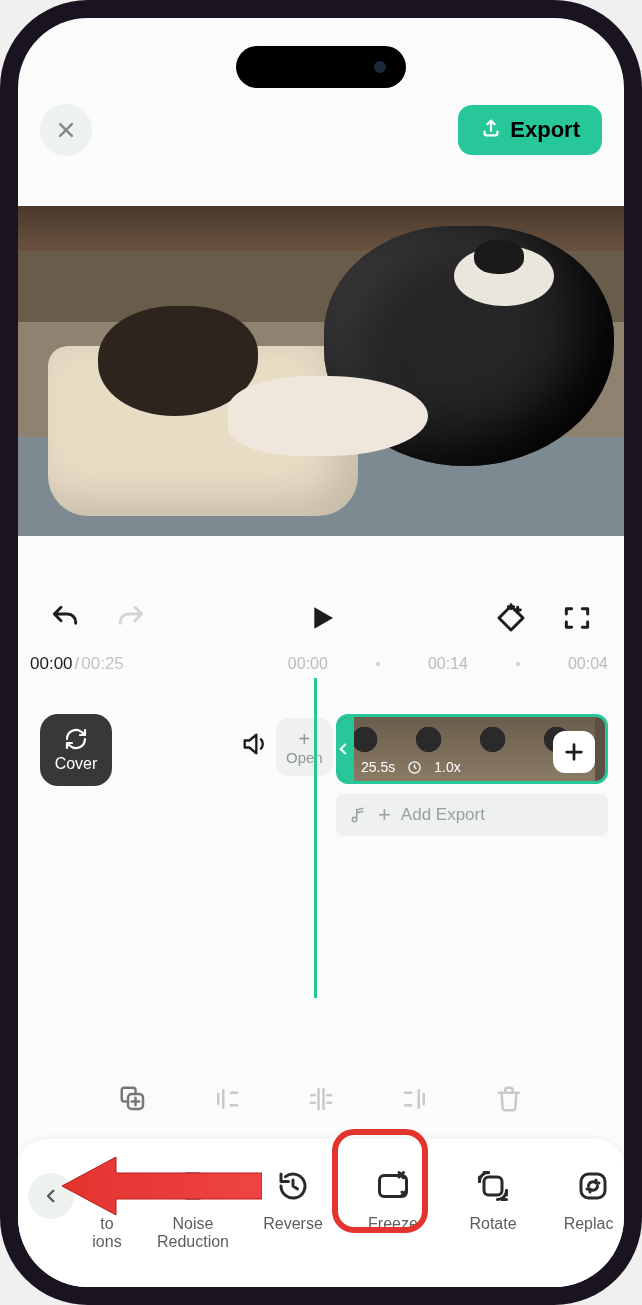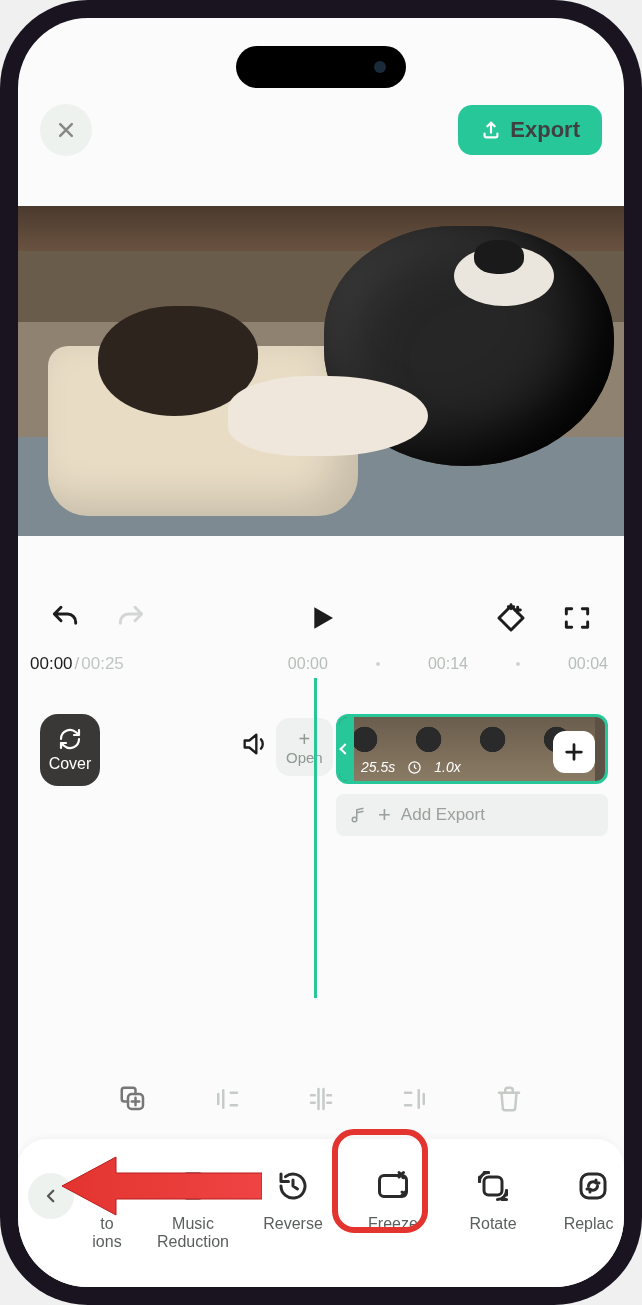--- a/index.html
+++ b/index.html
@@ -19,22 +19,22 @@
     width:12px; height:12px; border-radius:50%; background:#1b2a3a;
   }
   .topbar {
     display: flex; justify-content: space-between; align-items: center; padding: 86px 22px 0 22px;
   }
   .close-btn {
     width: 52px; height: 52px; border-radius: 26px; background: #eef2ef; display:flex; align-items:center; justify-content:center; cursor:pointer;
   }
   .close-btn svg { width:20px; height:20px; stroke:#888; stroke-width:3; fill:none; stroke-linecap:round; }
   .export-btn {
-    background: #27c79a; color:#404040; font-weight:600; font-size:22px; padding: 12px 22px; border-radius: 14px;
-    display:flex; align-items:center; gap:8px; cursor:pointer;
+    background: #27c79a; color:#000000; font-weight:600; font-size:22px; padding: 12px 22px; border-radius: 14px;
+    display:flex; align-items:flex-start; gap:8px; cursor:pointer;
   }
   .export-btn svg { width:22px; height:22px; stroke:#fff; stroke-width:2.4; fill:none; stroke-linecap:round; stroke-linejoin:round;}
   .preview {
     margin-top: 50px; width: 100%; height: 330px; position: relative; background:#8b7a66;
   }
   
   .preview .floor { position:absolute; inset:0; background: linear-gradient(#6a5c4a 0 35%, #8f8270 35% 70%, #7e8a92 70% 100%); }
   .preview .bed {
     position:absolute; left:30px; bottom:20px; width:310px; height:170px; background:#e8dcc5; border-radius:20px 30px 40px 40px;
     box-shadow: inset -20px -15px 40px rgba(0,0,0,.15);
@@ -59,41 +59,41 @@
   .play svg { width:32px; height:32px; fill:#1c1c1c; }
   .timecodes { display:flex; padding: 0 12px; font-size:17px; color:#b7beb9; gap:2px; }
   .timecodes .cur { color:#1c1c1c; }
   .timecodes .sep { color:#b7beb9; }
   .timecodes .dur { color:#c0c6c2; }
   .ruler { flex:1; display:flex; align-items:center; justify-content:flex-end; gap:48px; font-size:16px; color:#b7beb9; padding-right:4px;}
   .ruler span::before{content:"";}
   .ruler .dot{width:4px;height:4px;border-radius:50%;background:#cfd4d0;}
   .timeline-area { position:relative; padding: 40px 0 0 22px; height:340px;}
   .cover-btn {
-    width:60px; height:72px; border-radius:18px; background:#3a3836; color:#fff; font-size:16px; font-weight:500;
+    width:72px; height:72px; border-radius:18px; background:#3a3836; color:#fff; font-size:16px; font-weight:500;
     display:flex; flex-direction:column; align-items:center; justify-content:center; gap:4px; cursor:pointer;
   }
   .cover-btn svg{width:24px;height:24px;stroke:#fff;stroke-width:2.2;fill:none;stroke-linecap:round;stroke-linejoin:round;}
   .timeline-row { position:absolute; top:36px; left:22px; right:0; height:80px; display:flex; align-items:center;}
   .mute-ic { position:absolute; left:200px; top:20px; width:30px; height:30px; cursor:pointer;}
   .mute-ic svg{width:28px;height:28px;stroke:#1c1c1c;stroke-width:2;fill:none;stroke-linecap:round;stroke-linejoin:round;}
   .open-chip {
     position:absolute; left:236px; top:8px; height:58px; background:#eef1ef; border-radius:14px; padding:6px 10px;
     display:flex; flex-direction:column; align-items:center; justify-content:center; color:#8f9893; font-size:15px; cursor:pointer;
   }
   .clip {
     position:absolute; left:296px; top:4px; right:16px; height:70px; border:3px solid #27c79a; border-radius:12px;
     background: repeating-linear-gradient(90deg,#5d5146 0 40px,#746552 40px 80px);
     overflow:hidden; cursor:pointer;
   }
   .clip .frame{position:absolute;top:0;bottom:0;width:64px;background:radial-gradient(circle at 40% 35%, #2a2a2a 0 22%, transparent 23%), linear-gradient(#6b5d4c,#8a7b65);}
   .clip .f1{left:0}.clip .f2{left:64px}.clip .f3{left:128px}.clip .f4{left:192px}
   .clip .handle-l{position:absolute;left:-3px;top:0;bottom:0;width:18px;background:#27c79a;border-radius:10px 0 0 10px;display:flex;align-items:center;justify-content:center;}
   .clip .handle-l::after{content:"";width:6px;height:6px;border:2px solid #fff;border-right:none;border-top:none;transform:rotate(45deg);}
-  .clip-meta{position:absolute;left:22px;bottom:6px;display:flex;gap:12px;align-items:flex-end;color:#fff;font-size:14px;font-style:italic;}
+  .clip-meta{position:absolute;left:22px;bottom:6px;display:flex;gap:12px;align-items:flex-end;color:#fff;font-size:14px;}
   .clip-meta svg{width:15px;height:15px;stroke:#fff;stroke-width:2;fill:none;}
   .add-plus{position:absolute;right:10px;top:14px;width:42px;height:42px;background:#fff;border-radius:12px;display:flex;align-items:center;justify-content:center;cursor:pointer;}
   .add-plus svg{width:22px;height:22px;stroke:#1c1c1c;stroke-width:3;stroke-linecap:round;}
   .music-row{
     position:absolute;left:296px;top:84px;right:16px;height:42px;background:#eef1ef;border-radius:8px;
     display:flex;align-items:center;gap:10px;padding:0 14px;color:#9aa19c;font-size:17px;cursor:pointer;
   }
   .music-row svg{width:18px;height:18px;stroke:#9aa19c;stroke-width:2;fill:none;}
   .playhead{position:absolute;left:296px;top:4px;width:3px;height:320px;background:#27c79a;}
   .mid-tools{
@@ -302,21 +302,21 @@
           <div class="lbl">to
 ions</div>
         </div>
         <div class="tool">
           <div class="ic">
               <svg viewBox="0 0 24 24">
                 <rect x="4" y="4" width="16" height="16" rx="4"></rect>
                 <path d="M16 13a4 4 0 0 1-8 0M16 9l2-2M18 9l-2-2"></path>
               </svg>
             </div>
-          <div class="lbl">Music
+          <div class="lbl">Noise
 Reduction</div>
         </div>
         <div class="tool">
           <div class="ic">
               <svg viewBox="0 0 24 24">
                 <path d="M4 12a8 8 0 1 0 3-6.2M4 4v5h5M12 8v4l3 2"></path>
               </svg>
             </div>
           <div class="lbl">Reverse</div>
         </div>

